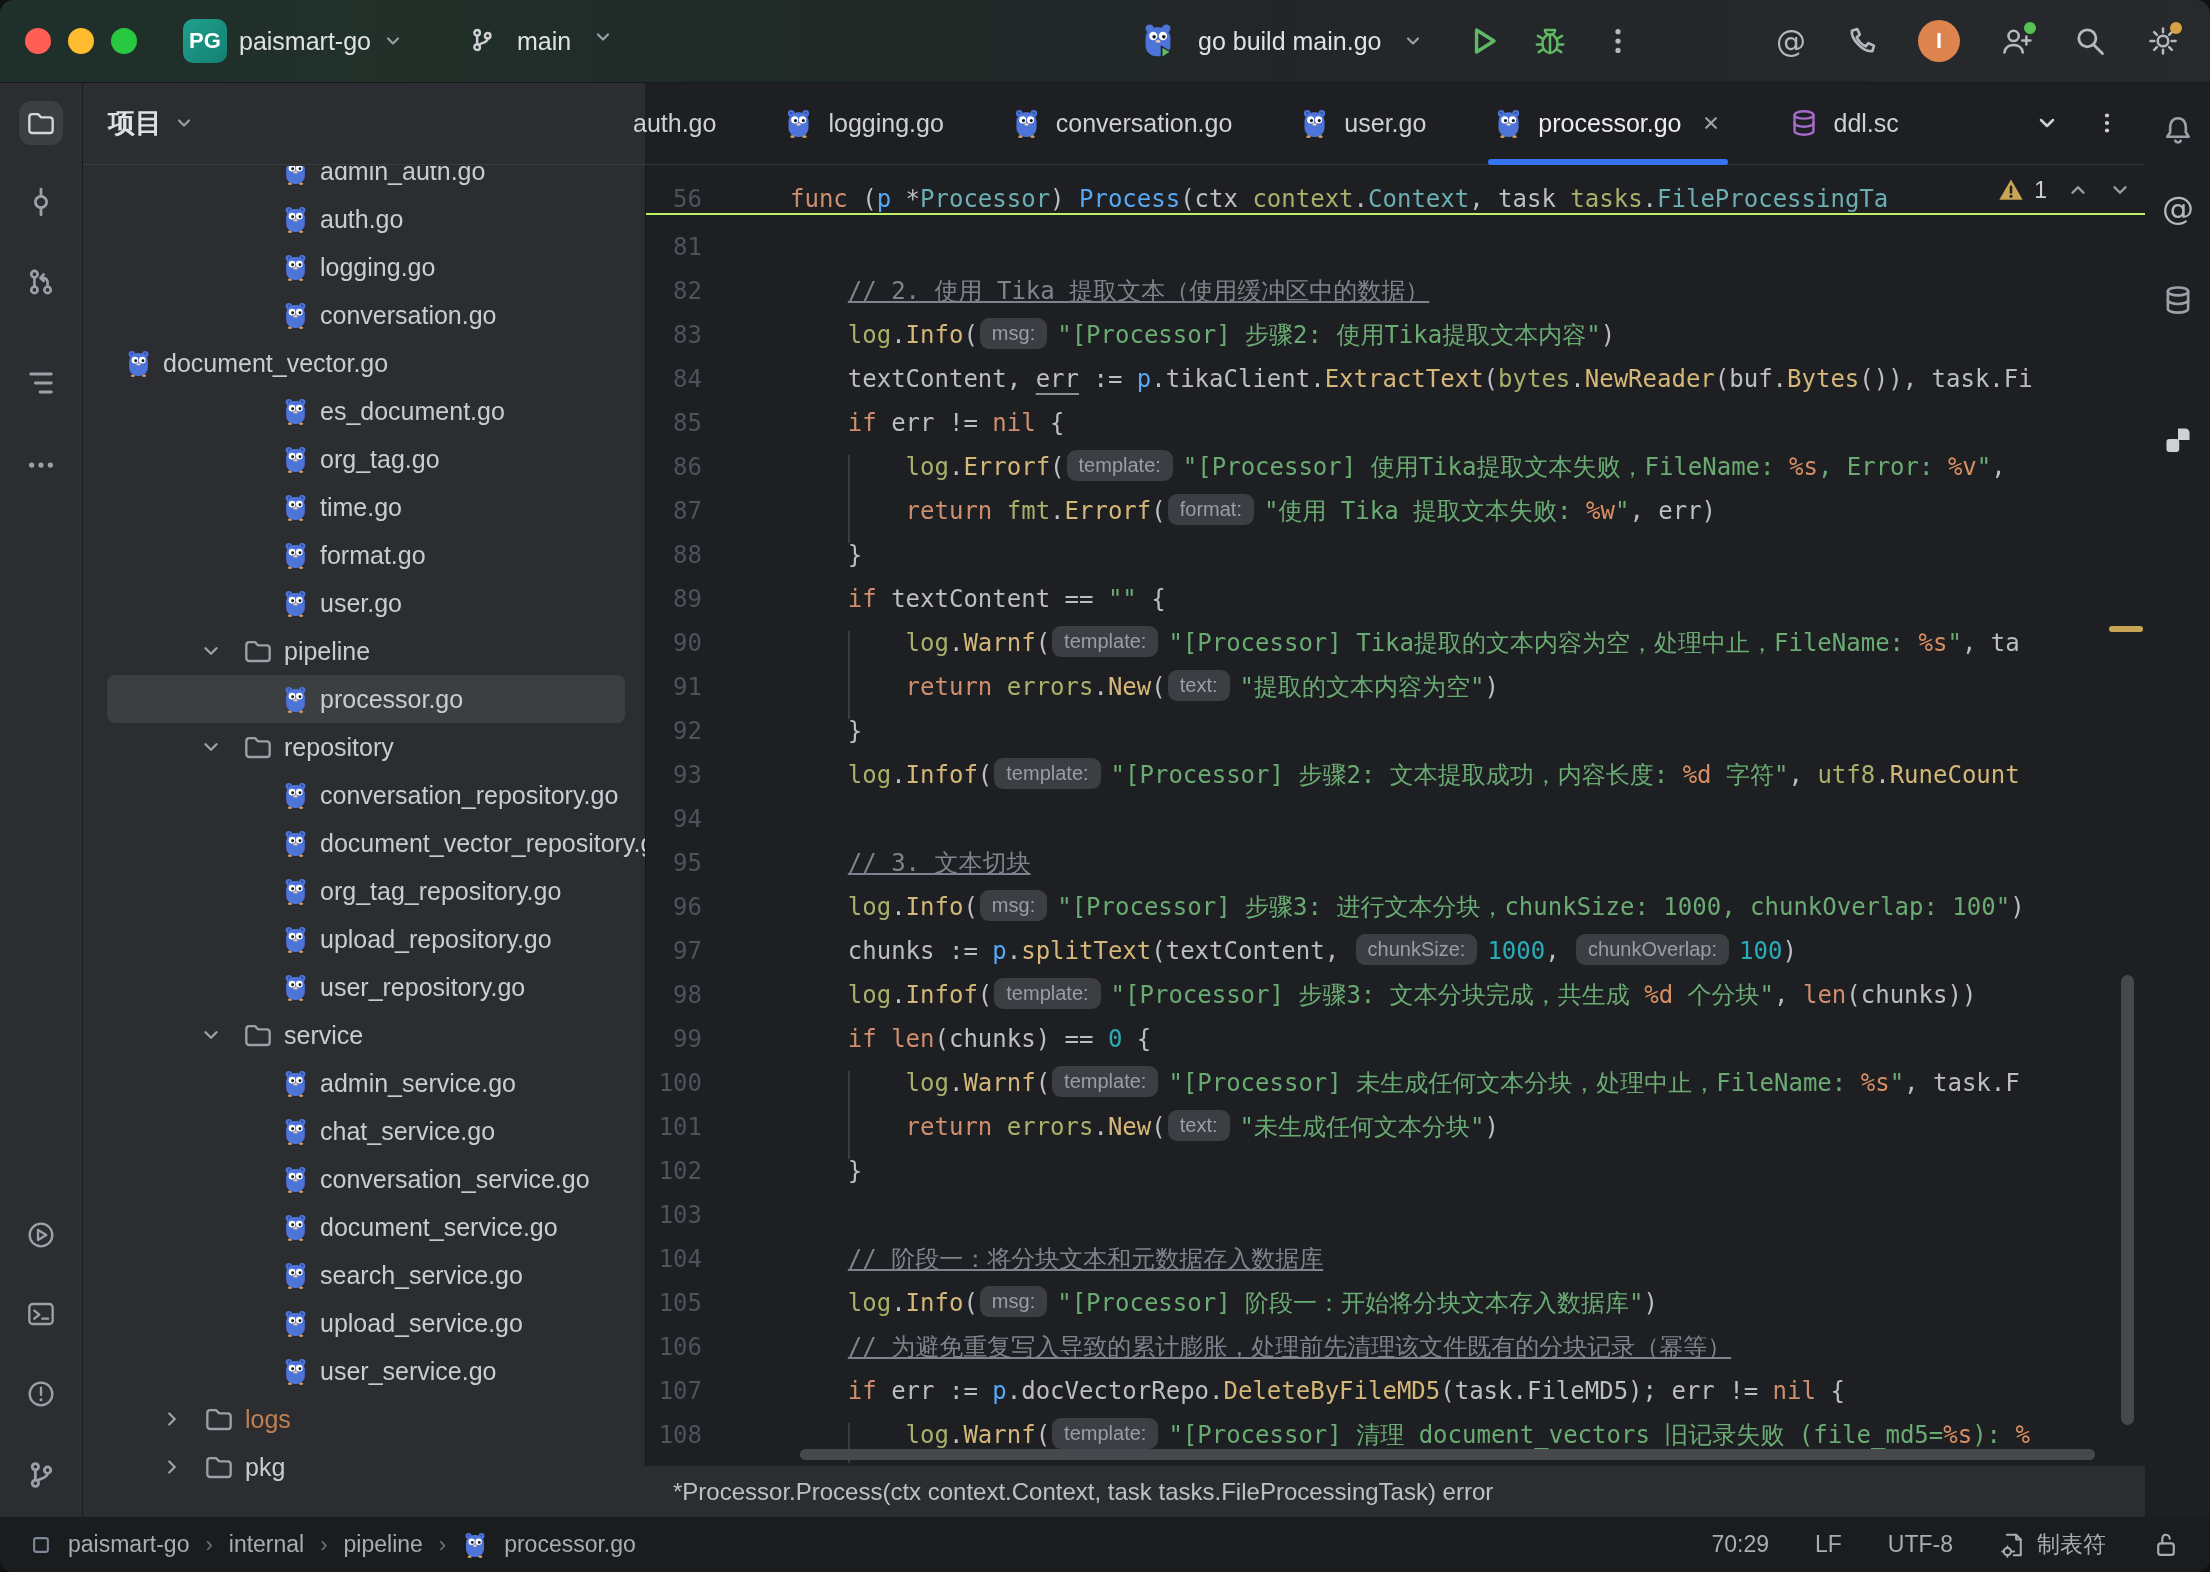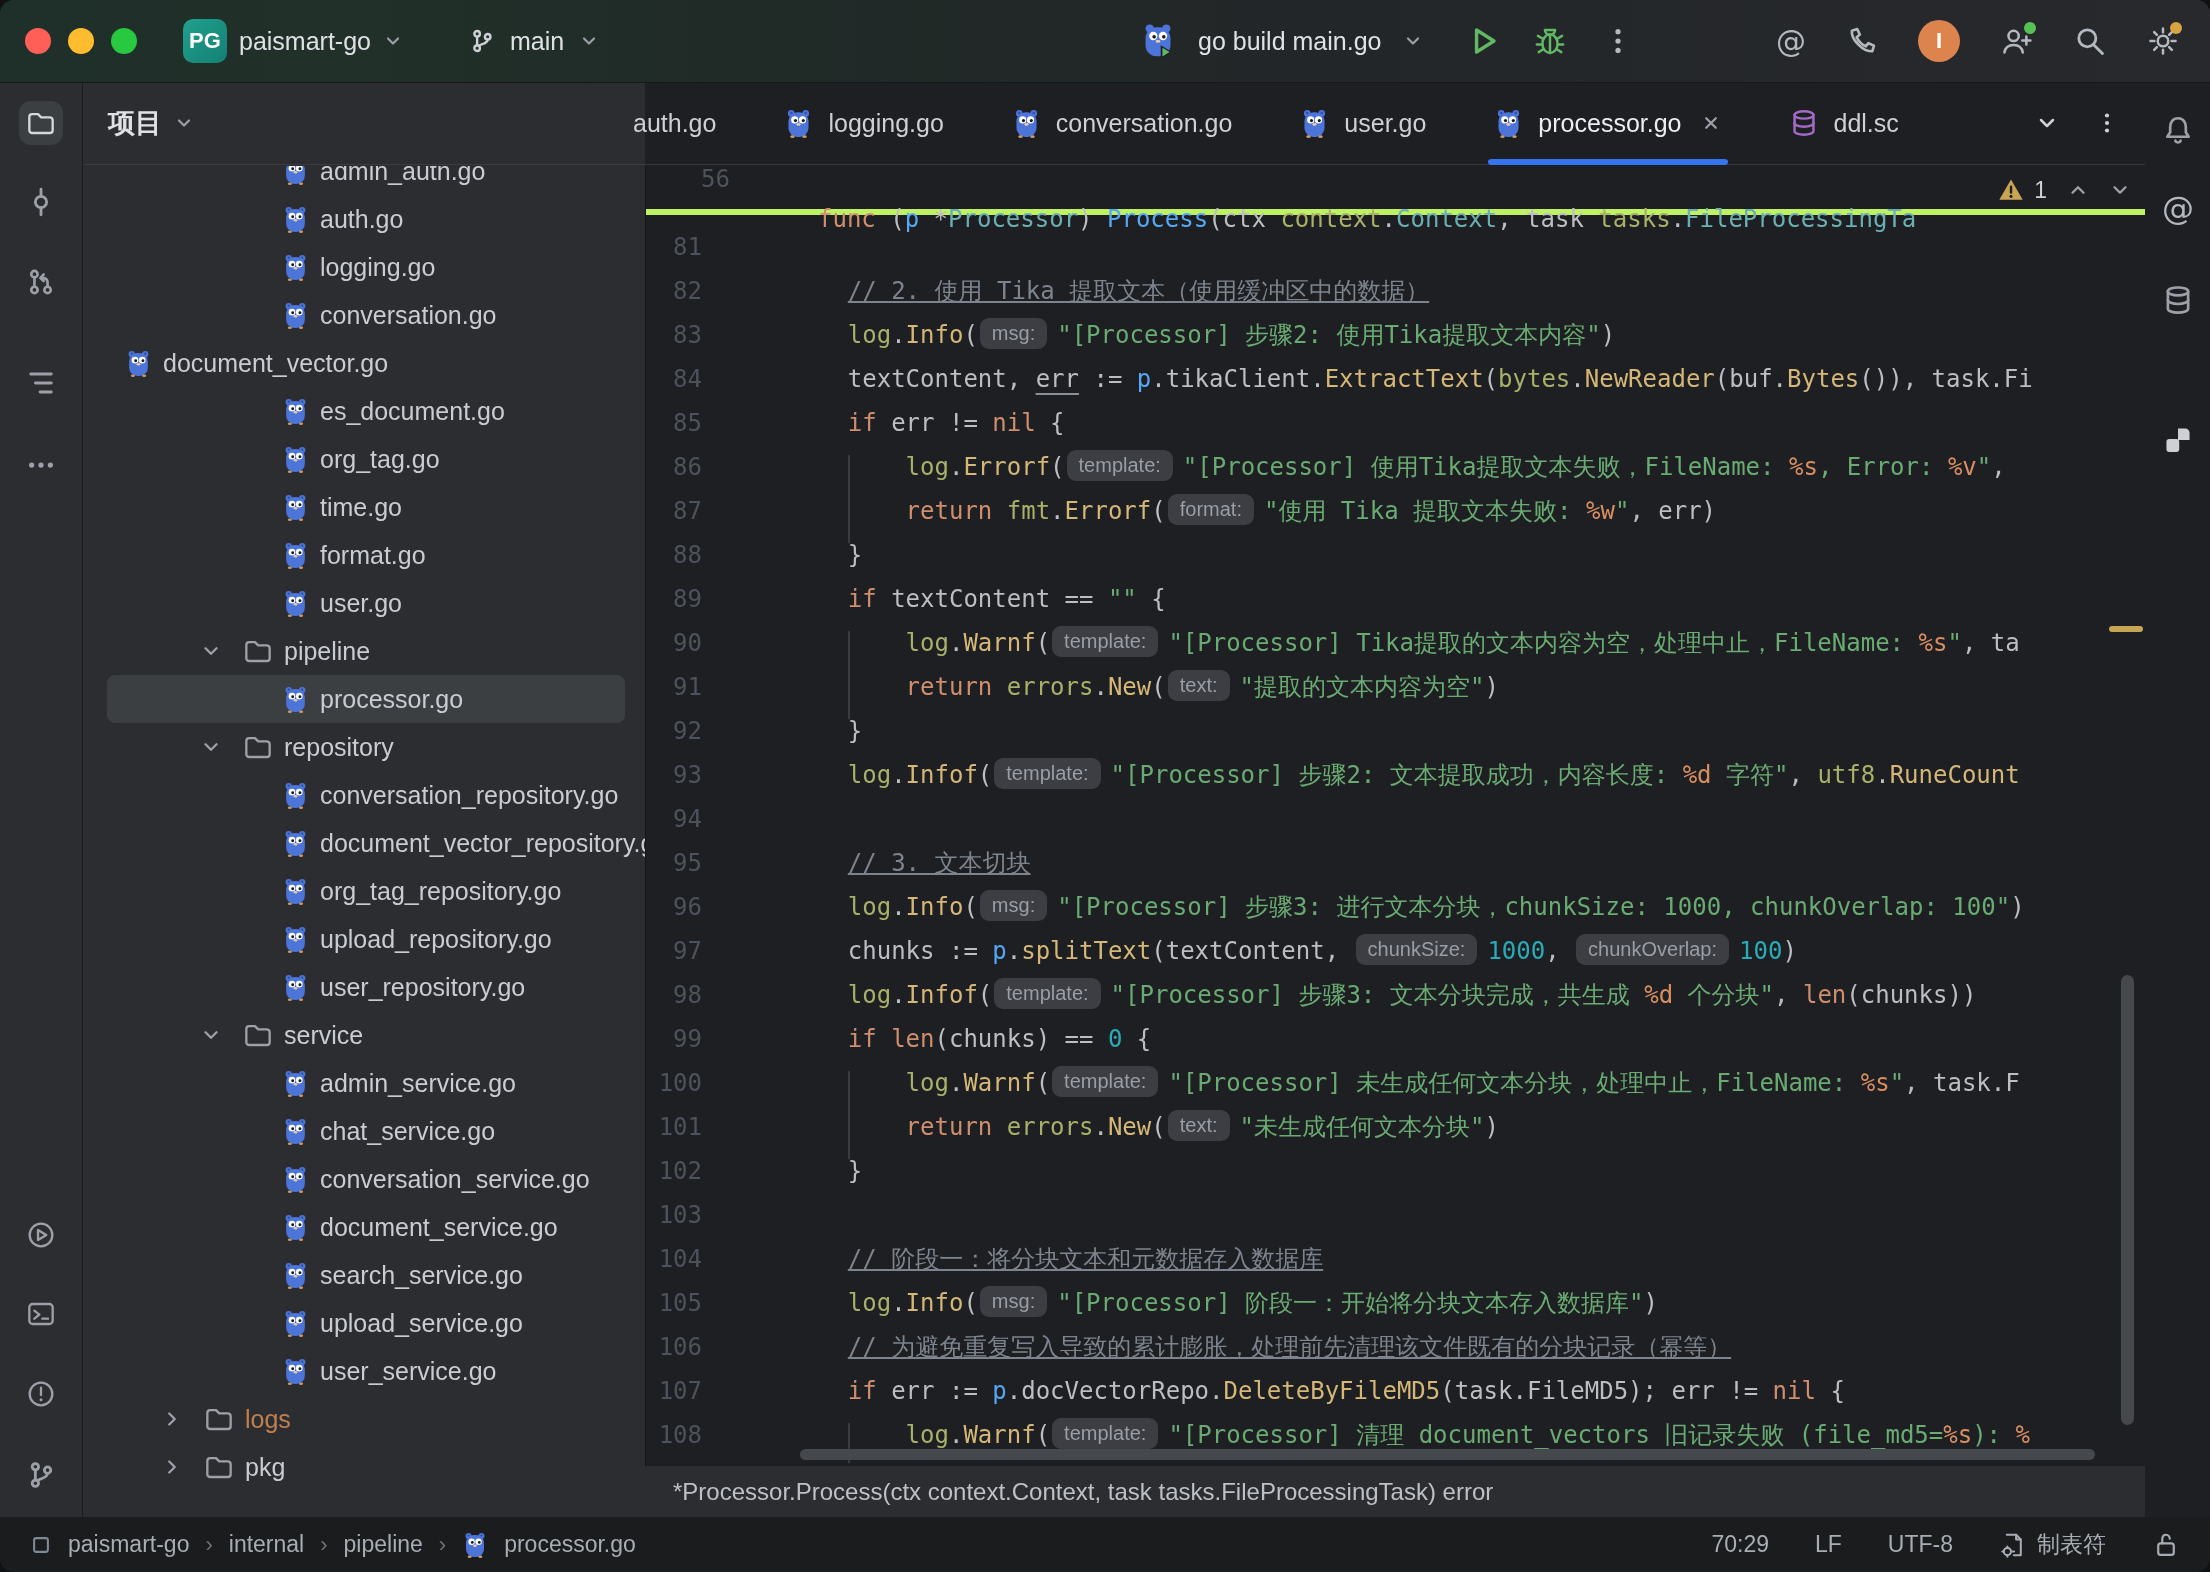--- a/index.html
+++ b/index.html
@@ -13,21 +13,21 @@
   .titlebar{position:absolute;top:0;left:0;right:0;height:82px;
     background:linear-gradient(90deg,#1F2F29 0%,#213029 16%,#202A27 36%,#232628 58%,#27292C 100%);
     border-bottom:1px solid #17181A;display:flex;align-items:center;z-index:5;}
   .traffic{display:flex;gap:17px;margin-left:25px;}
   .tdot{width:26px;height:26px;border-radius:50%;}
   .proj-chip{display:flex;align-items:center;gap:12px;margin-left:46px;cursor:default;}
   .badge{width:44px;height:44px;border-radius:10px;background:linear-gradient(135deg,#1FA18D,#148073);
     color:#fff;font-weight:700;font-size:22px;display:flex;align-items:center;justify-content:center;}
   .tb-label{color:#DFE1E5;font-size:25px;}
   .chev{color:#9DA0A8;}
-  .branch-w{display:flex;align-items:center;gap:15px;margin-left:66px;color:#CED0D6;}
+  .branch-w{display:flex;gap:22px;margin-left:66px;color:#CED0D6;}
   .rungroup{position:absolute;left:1140px;top:0;height:82px;display:flex;align-items:center;gap:22px;}
   .rightgroup{position:absolute;right:30px;top:0;height:82px;display:flex;align-items:center;gap:40px;color:#B4B8BF;}
   .avatar{width:42px;height:42px;border-radius:50%;background:#DD834E;color:#fff;font-size:22px;font-weight:600;
     display:flex;align-items:center;justify-content:center;}
   .dotbadge{position:absolute;width:12px;height:12px;border-radius:50%;}
   .relw{position:relative;}
 
   
   .lstrip{position:absolute;top:82px;left:0;width:82px;bottom:55px;background:#2B2D30;border-right:1px solid #1A1B1D;z-index:4;}
   .stripbtn{position:absolute;left:19px;width:44px;height:44px;border-radius:12px;display:flex;align-items:center;justify-content:center;color:#9DA0A8;}
@@ -45,22 +45,22 @@
   .tlabel.excluded{color:#C07F50;}
 
   
   .tabbar{position:absolute;top:82px;left:645px;width:1500px;height:83px;background:#1E1F22;display:flex;align-items:center;border-bottom:1px solid #35373A;box-sizing:border-box;z-index:3;}
   .tab{position:relative;height:100%;display:flex;align-items:center;gap:15px;padding:0 34px;color:#CED0D6;font-size:25px;white-space:nowrap;}
   .tab.active{color:#ECEDF0;}
   .tab.active::after{content:"";position:absolute;left:28px;right:28px;bottom:-1px;height:6px;border-radius:3px;background:#3574F0;}
   .tab .closex{color:#9DA0A8;margin-left:4px;}
   .tabctrl{margin-left:auto;display:flex;align-items:center;gap:36px;padding-right:26px;color:#CED0D6;}
 
-  .sticky{position:absolute;top:165px;left:645px;width:1500px;height:50px;background:#1E1F22;border-bottom:6px solid #bef264;
-    font-family:"DejaVu Sans Mono",monospace;font-size:24px;display:flex;align-items:flex-start;white-space:pre;z-index:2;box-sizing:border-box;padding-left:28px;}
+  .sticky{position:absolute;top:165px;left:645px;width:1500px;height:50px;background:#1E1F22;border-bottom:2px solid #bef264;
+    font-family:"DejaVu Sans Mono",monospace;font-size:24px;display:flex;align-items:flex-end;white-space:pre;z-index:2;box-sizing:border-box;}
   .stickyctl{position:absolute;right:14px;top:0;height:50px;display:flex;align-items:center;gap:20px;color:#9DA0A8;font-family:"Liberation Sans",sans-serif;font-size:23px;}
   .warncount{color:#CED0D6;margin-left:-10px;}
 
   .codearea{position:absolute;top:215px;left:645px;width:1500px;height:1251px;overflow:hidden;
     font-family:"DejaVu Sans Mono",monospace;font-size:24px;color:#BCBEC4;z-index:1;}
   .codelines{padding-top:10px;}
   .cline{height:44px;line-height:44px;white-space:pre;}
   .ln{display:inline-block;width:57px;text-align:right;color:#4D535C;}
   .lc{padding-left:88px;margin-top:40px;}
   .c-p{color:#BCBEC4;} .c-k{color:#CF8E6D;} .c-s{color:#6AAB73;} .c-c{color:#7D848D;text-decoration:underline;}

